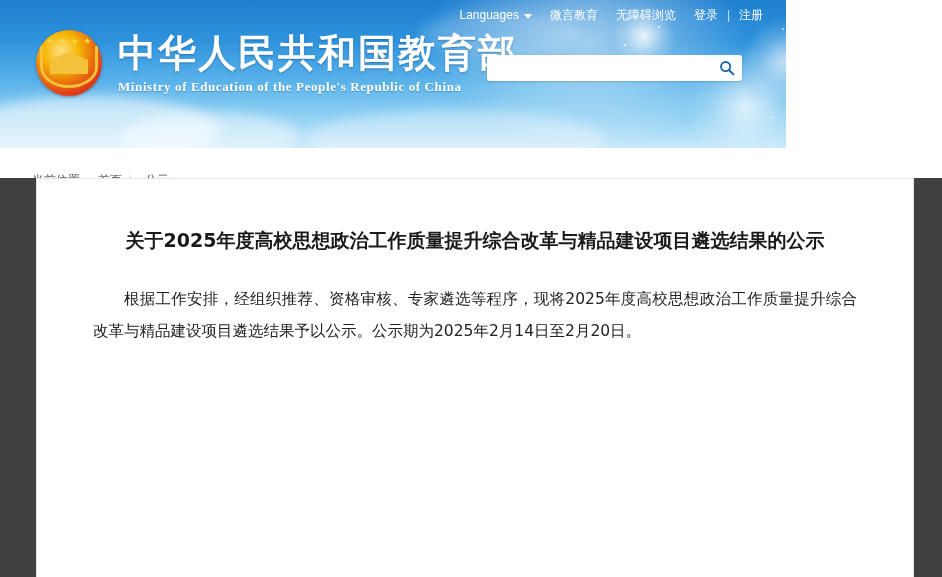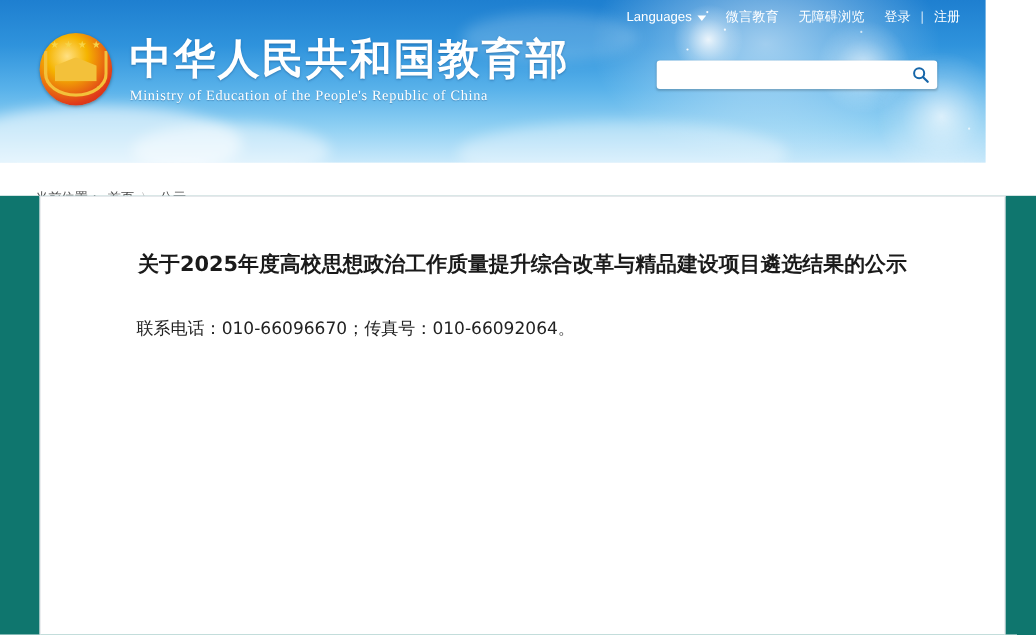--- a/index.html
+++ b/index.html
@@ -8,21 +8,21 @@
     width: 942px;
     height: 577px;
     overflow: hidden;
     font-family: "Liberation Sans", sans-serif;
     background: #ffffff;
   }
 
   
   .banner {
     position: relative;
-    width: 896px;
+    width: 786px;
     height: 148px;
     overflow: hidden;
     background: linear-gradient(180deg, #1e7fd0 0%, #2f93dc 28%, #59b2ea 55%, #8fd0f3 78%, #c9e9fb 100%);
     padding-left: 48px;
   }
   
   .cloud {
     position: absolute;
     background: rgba(255,255,255,0.55);
     border-radius: 50%;
@@ -134,21 +134,21 @@
     font-weight: 700;
     color: #ffffff;
     letter-spacing: 2px;
     line-height: 44px;
     text-shadow: 0 1px 2px rgba(0,40,90,.35);
     white-space: nowrap;
   }
   .title-en {
     font-family: "Liberation Serif", serif;
     font-size: 13px;
-    font-weight: 400;
+    font-weight: 700;
     color: #ffffff;
     letter-spacing: .6px;
     margin-top: 4px;
     white-space: nowrap;
     text-shadow: 0 1px 1px rgba(0,40,90,.3);
   }
 
   
   .search-box {
     position: absolute;
@@ -199,21 +199,21 @@
     gap: 6px;
     white-space: nowrap;
   }
   .crumb a { color: #4a4a4a; text-decoration: none; text-align: right; }
   .crumb .gt { color: #9a9a9a; font-size: 11px; }
 
   
   .page-bg {
     width: 942px;
     height: 399px;
-    background: #0f766e;
+    background: #404040;
     position: relative;
   }
   .card {
     position: absolute;
     left: 36px;
     top: 0;
     width: 878px;
     min-height: 399px;
     background: #ffffff;
     border: 1px solid #e3e6e9;
@@ -306,16 +306,16 @@
     <a href="#">首页</a>
     <span class="gt">〉</span>
     <span>公示</span>
   </div>
 </div>
 
 <div class="page-bg">
   <div class="card">
     <div class="article">
       <h1 class="art-title">关于2025年度高校思想政治工作质量提升综合改革与精品建设项目遴选结果的公示</h1>
-      <p class="art-p">联系电话：010-66096670；传真号：010-66092064。</p>
+      <p class="art-p">根据工作安排，经组织推荐、资格审核、专家遴选等程序，现将2025年度高校思想政治工作质量提升综合改革与精品建设项目遴选结果予以公示。公示期为2025年2月14日至2月20日。</p>
     </div>
   </div>
 </div>
 
 </body></html>

